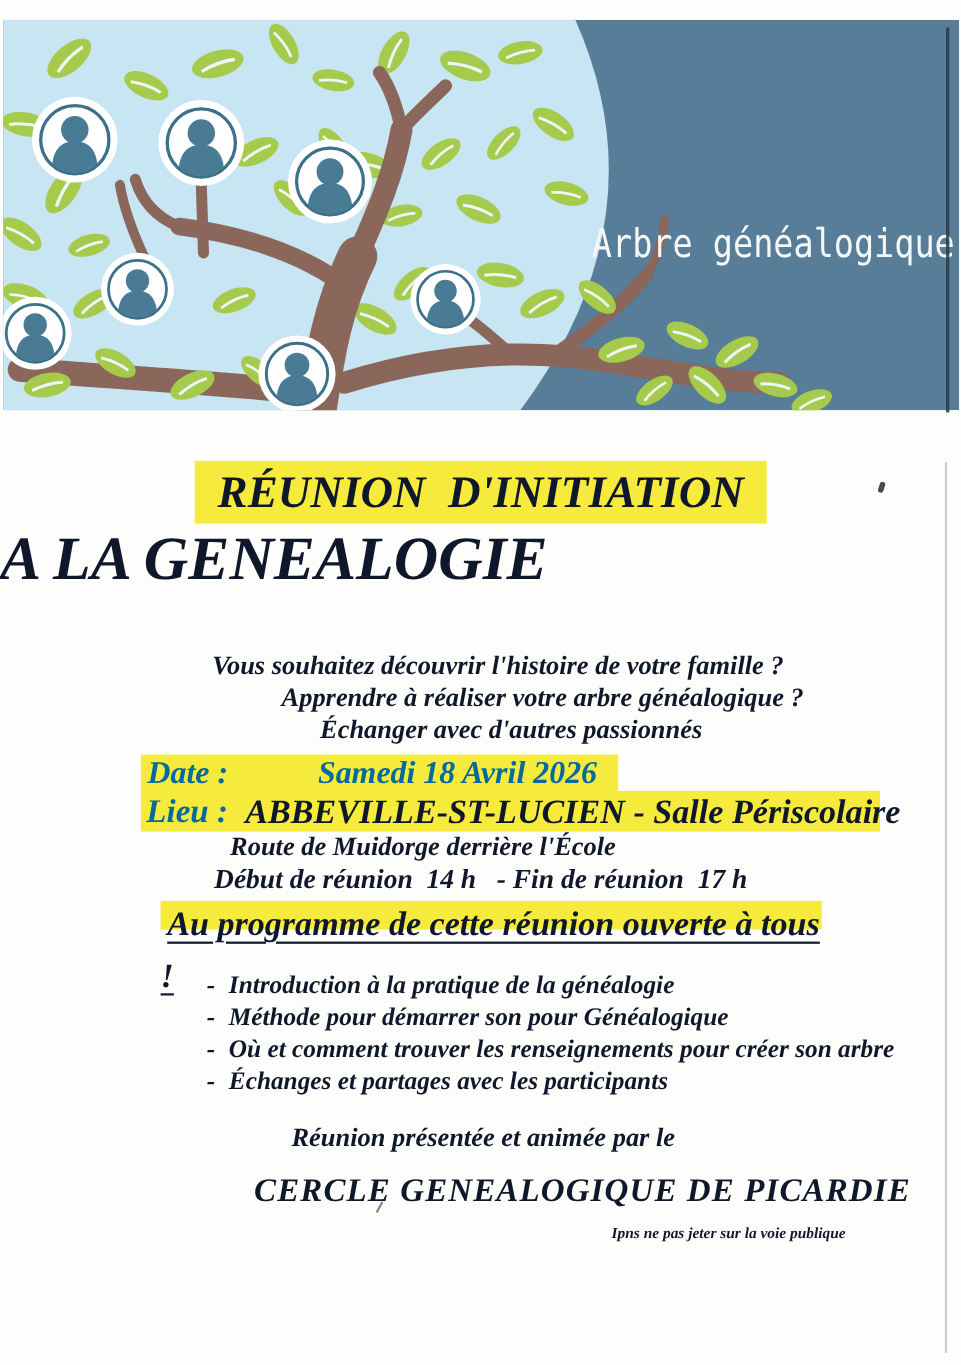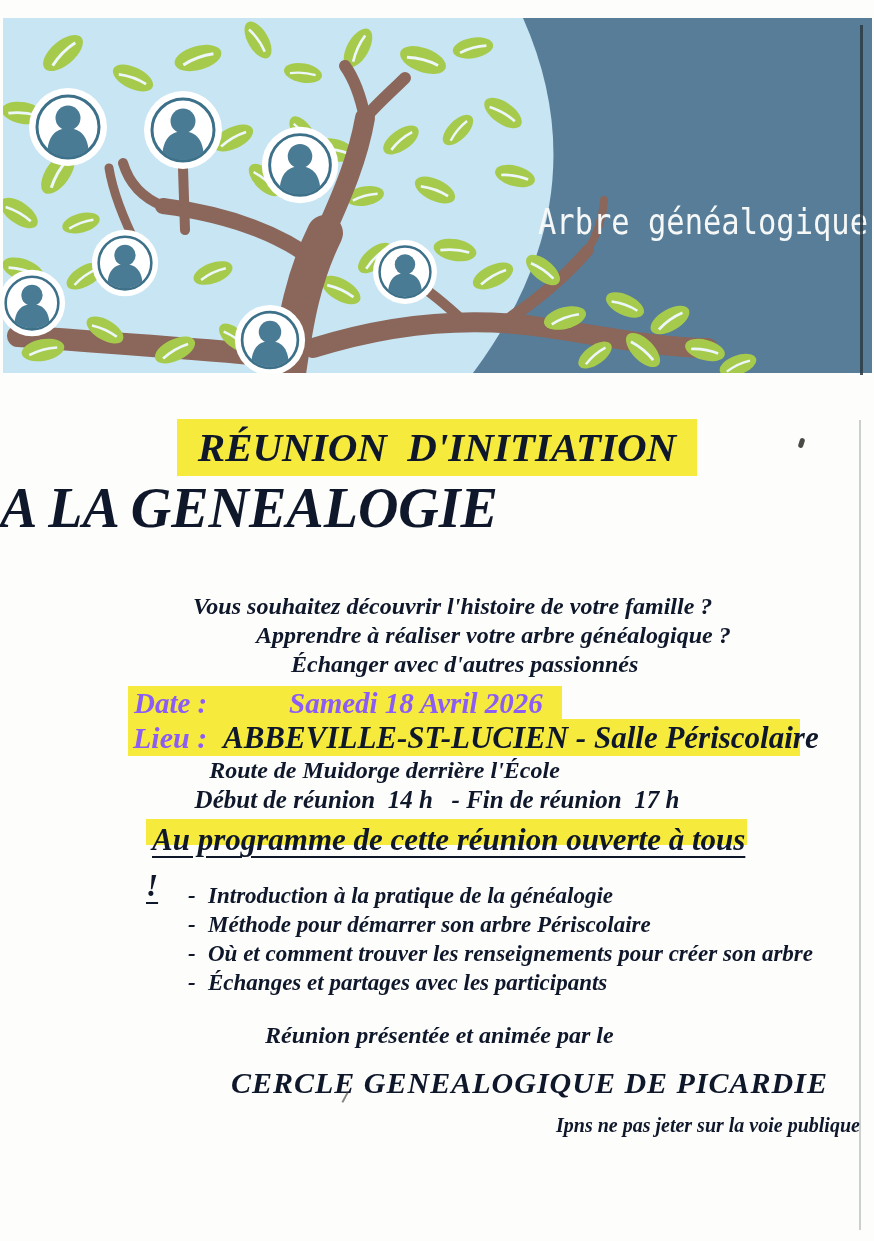--- a/index.html
+++ b/index.html
@@ -1,21 +1,21 @@
 <!DOCTYPE html>
 <html><head>
 <meta charset="utf-8">
 <style>
   html,body{margin:0;padding:0;}
   body{width:874px;height:1241px;background:#ffffff;font-family:"Liberation Serif",serif;}
   .page{position:absolute;top:0;left:0;width:874px;height:1241px;background:#fdfdfc;overflow:hidden;}
   .abs{position:absolute;}
   .hl{background:#f6eb3d;}
   .dark{color:#0f172a;}
-  .red{color:#8b5cf6;text-align:right;}
+  .red{color:#0369a1;text-align:right;}
   .bi{font-style:italic;font-weight:bold;}
   
   .banner{position:absolute;top:18px;left:3px;width:869px;height:355px;}
   
   .title-band{left:177px;top:419px;width:520px;height:57px;text-align:center;line-height:57px;font-size:41px;white-space:pre;}
   .title2{left:0;top:476px;width:840px;text-align:left;font-size:56px;}
   
   .intro{font-size:24px;white-space:pre;}
   
   .date-band{left:128px;top:686px;width:434px;height:33px;}
@@ -28,21 +28,21 @@
   .hours{left:0;top:786px;width:874px;text-align:center;font-size:25px;white-space:pre;}
   
   .prog-band{left:146px;top:819px;width:601px;height:26px;line-height:41px;}
   .prog-text{margin-left:6px;font-size:31px;text-decoration:underline;text-decoration-thickness:2px;text-underline-offset:6px;}
   .bullets{left:188px;top:881px;font-size:23px;}
   .bullet-line{height:29px;line-height:29px;white-space:pre;}
   .bullet-line .dash{display:inline-block;width:20px;}
   
   .presented{left:265px;top:1022px;font-size:24px;}
   .cercle{left:231px;top:1066px;font-size:30px;letter-spacing:1px;}
-  .ipns{left:556px;top:1114px;font-size:20px;}
+  .ipns{left:556px;top:1114px;font-size:14px;}
   
   .artifact-line{left:860px;top:25px;width:3px;height:350px;background:#2b3a42;opacity:.85;}
   .artifact-line2{left:859px;top:420px;width:2px;height:810px;background:#8d9897;opacity:.45;}
   .speck{left:799px;top:438px;width:5px;height:10px;background:#4a4a46;border-radius:3px;transform:rotate(18deg);}
   .speck2{left:344px;top:1092px;width:2px;height:11px;background:#5a5a58;opacity:.75;transform:rotate(28deg);}
 </style>
 </head>
 <body>
 
 <div class="page">
@@ -160,21 +160,21 @@
   <div class="abs bi red lieu-label">Lieu :</div>
   <div class="abs bi dark lieu-value">ABBEVILLE-ST-LUCIEN - Salle Périscolaire</div>
   <div class="abs bi dark route">Route de Muidorge derrière l'École</div>
   <div class="abs bi dark hours">Début de réunion  14 h   - Fin de réunion  17 h</div>
 
   <div class="abs hl prog-band">
     <span class="bi dark prog-text">Au programme de cette réunion ouverte à tous !</span>
   </div>
   <div class="abs bi dark bullets">
     <div class="bullet-line"><span class="dash">-</span><span>Introduction à la pratique de la généalogie</span></div>
-    <div class="bullet-line"><span class="dash">-</span><span>Méthode pour démarrer son arbre Périscolaire</span></div>
+    <div class="bullet-line"><span class="dash">-</span><span>Méthode pour démarrer son pour Généalogique</span></div>
     <div class="bullet-line"><span class="dash">-</span><span>Où et comment trouver les renseignements pour créer son arbre</span></div>
     <div class="bullet-line"><span class="dash">-</span><span>Échanges et partages avec les participants</span></div>
   </div>
 
   <div class="abs bi dark presented">Réunion présentée et animée par le</div>
   <div class="abs bi dark cercle">CERCLE GENEALOGIQUE DE PICARDIE</div>
   <div class="abs bi dark ipns">Ipns ne pas jeter sur la voie publique</div>
 
   <div class="abs artifact-line"></div>
   <div class="abs artifact-line2"></div>

